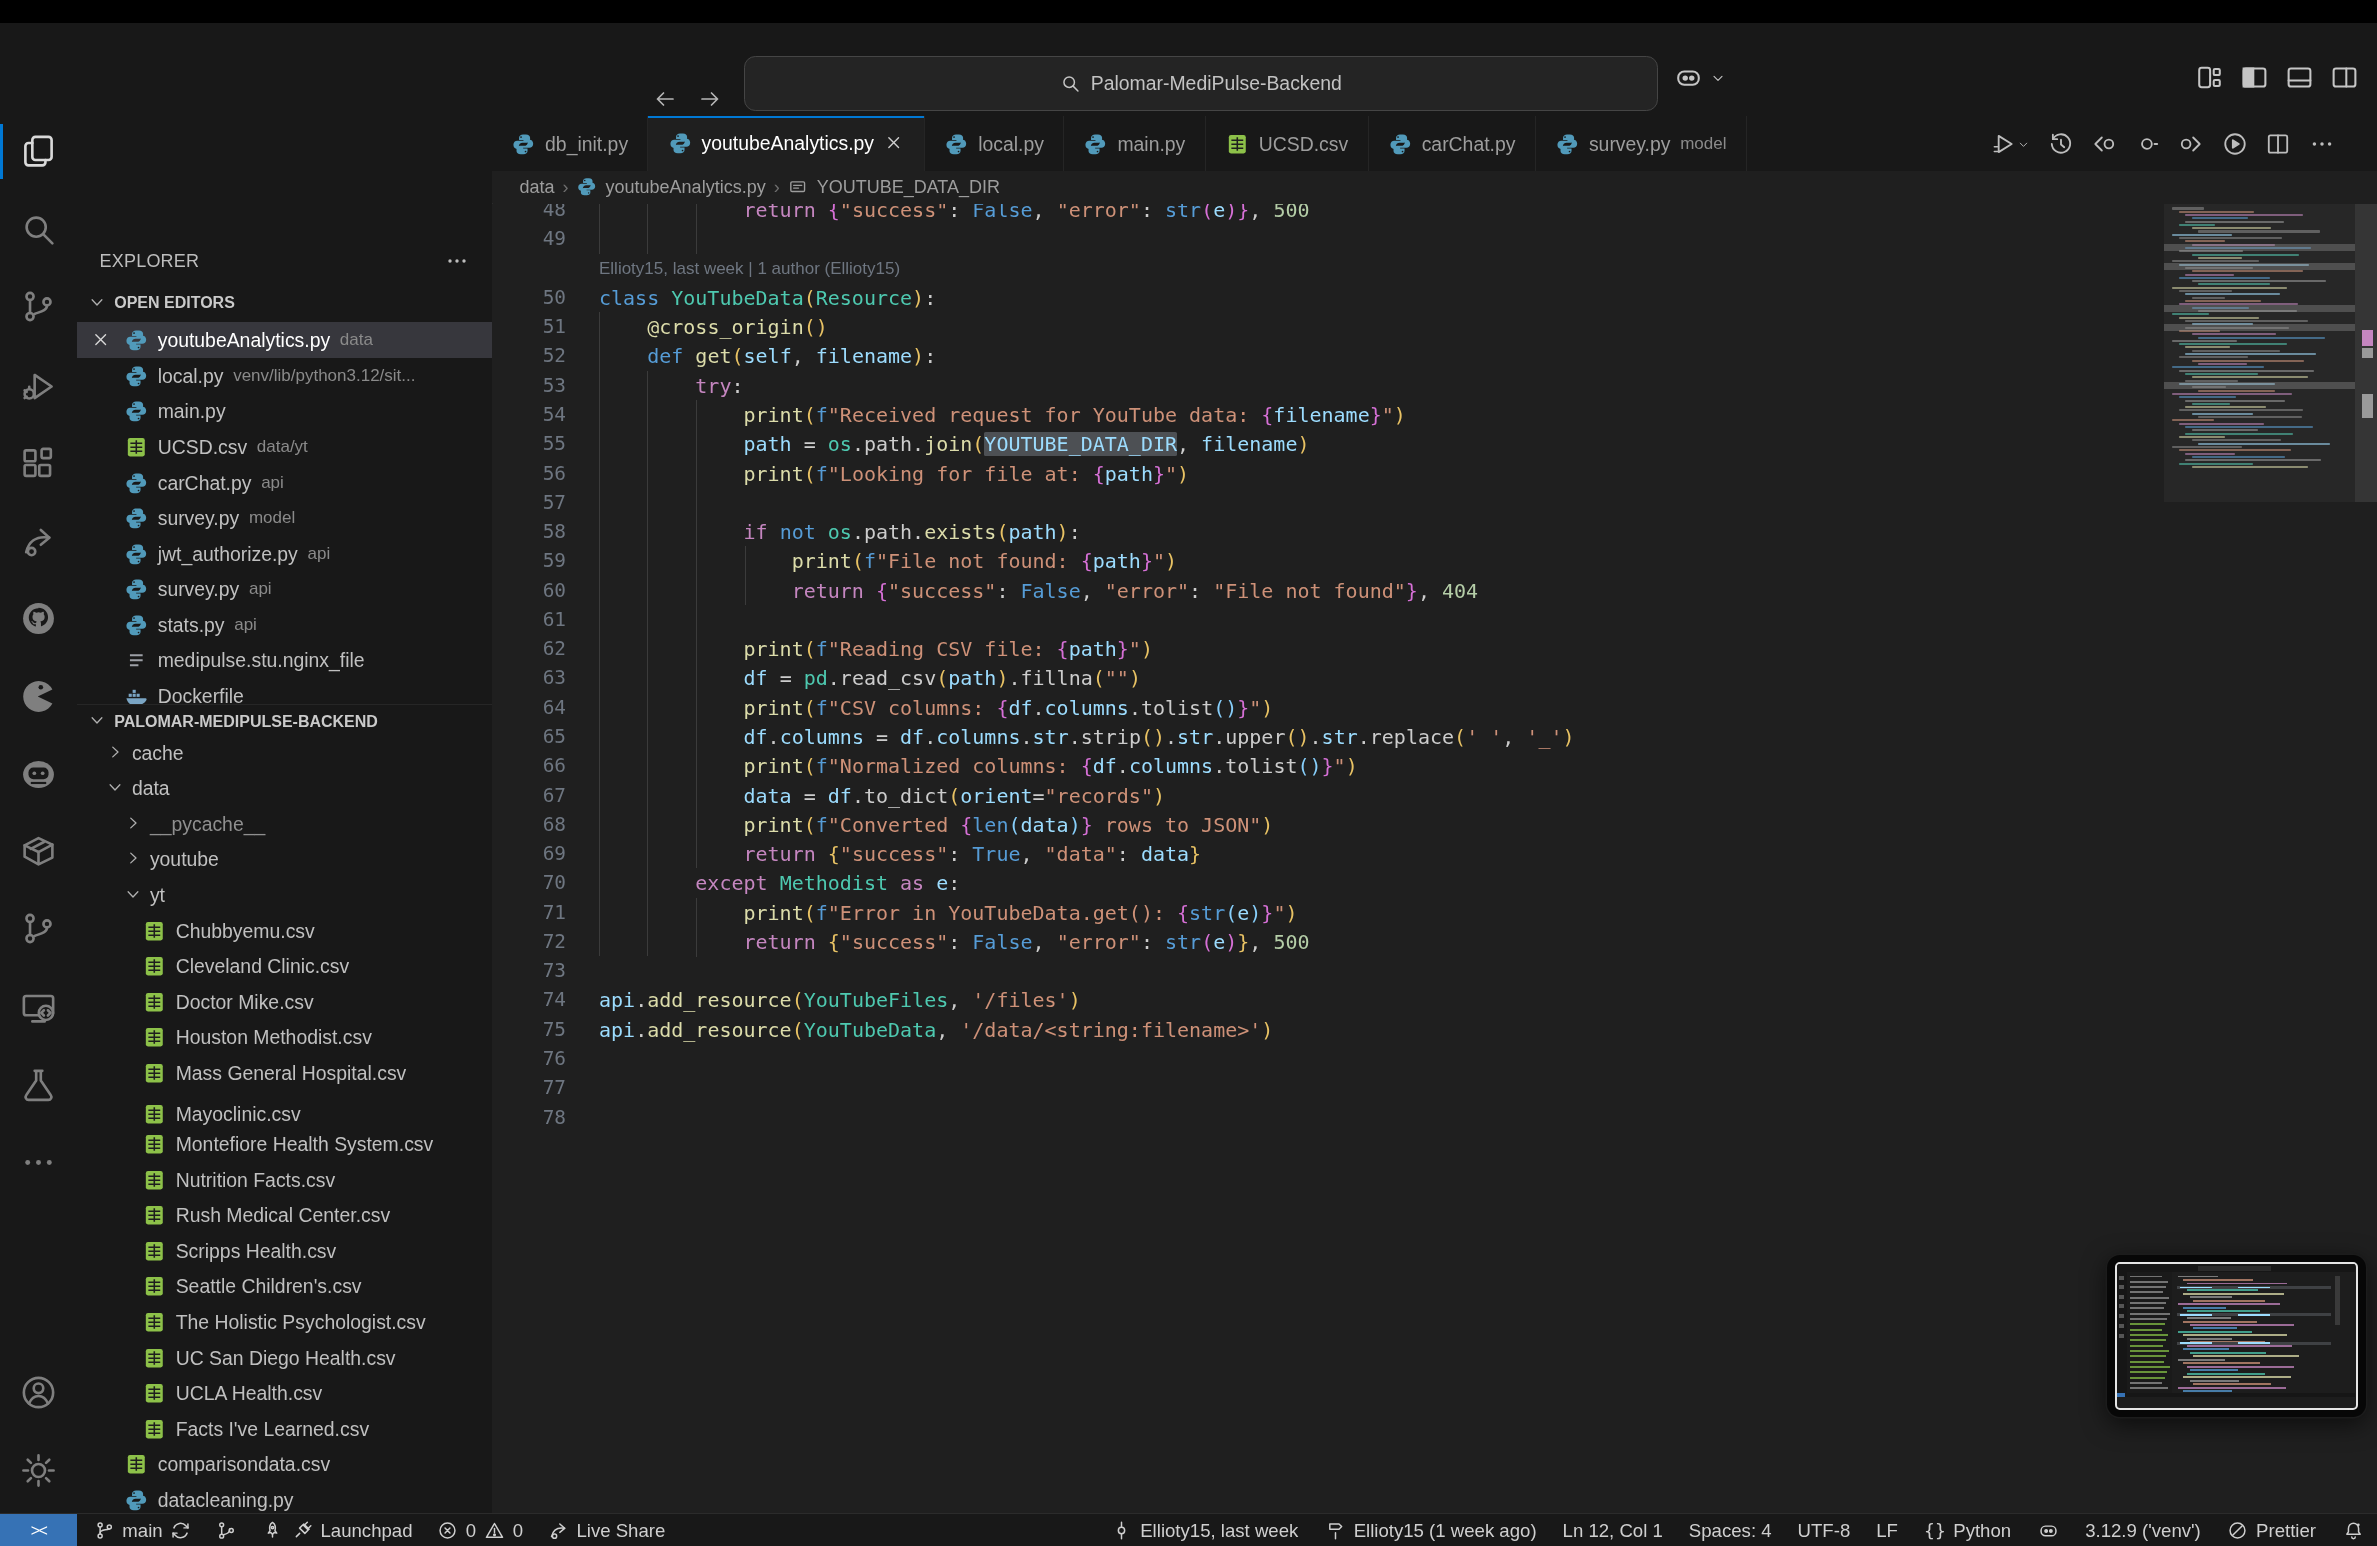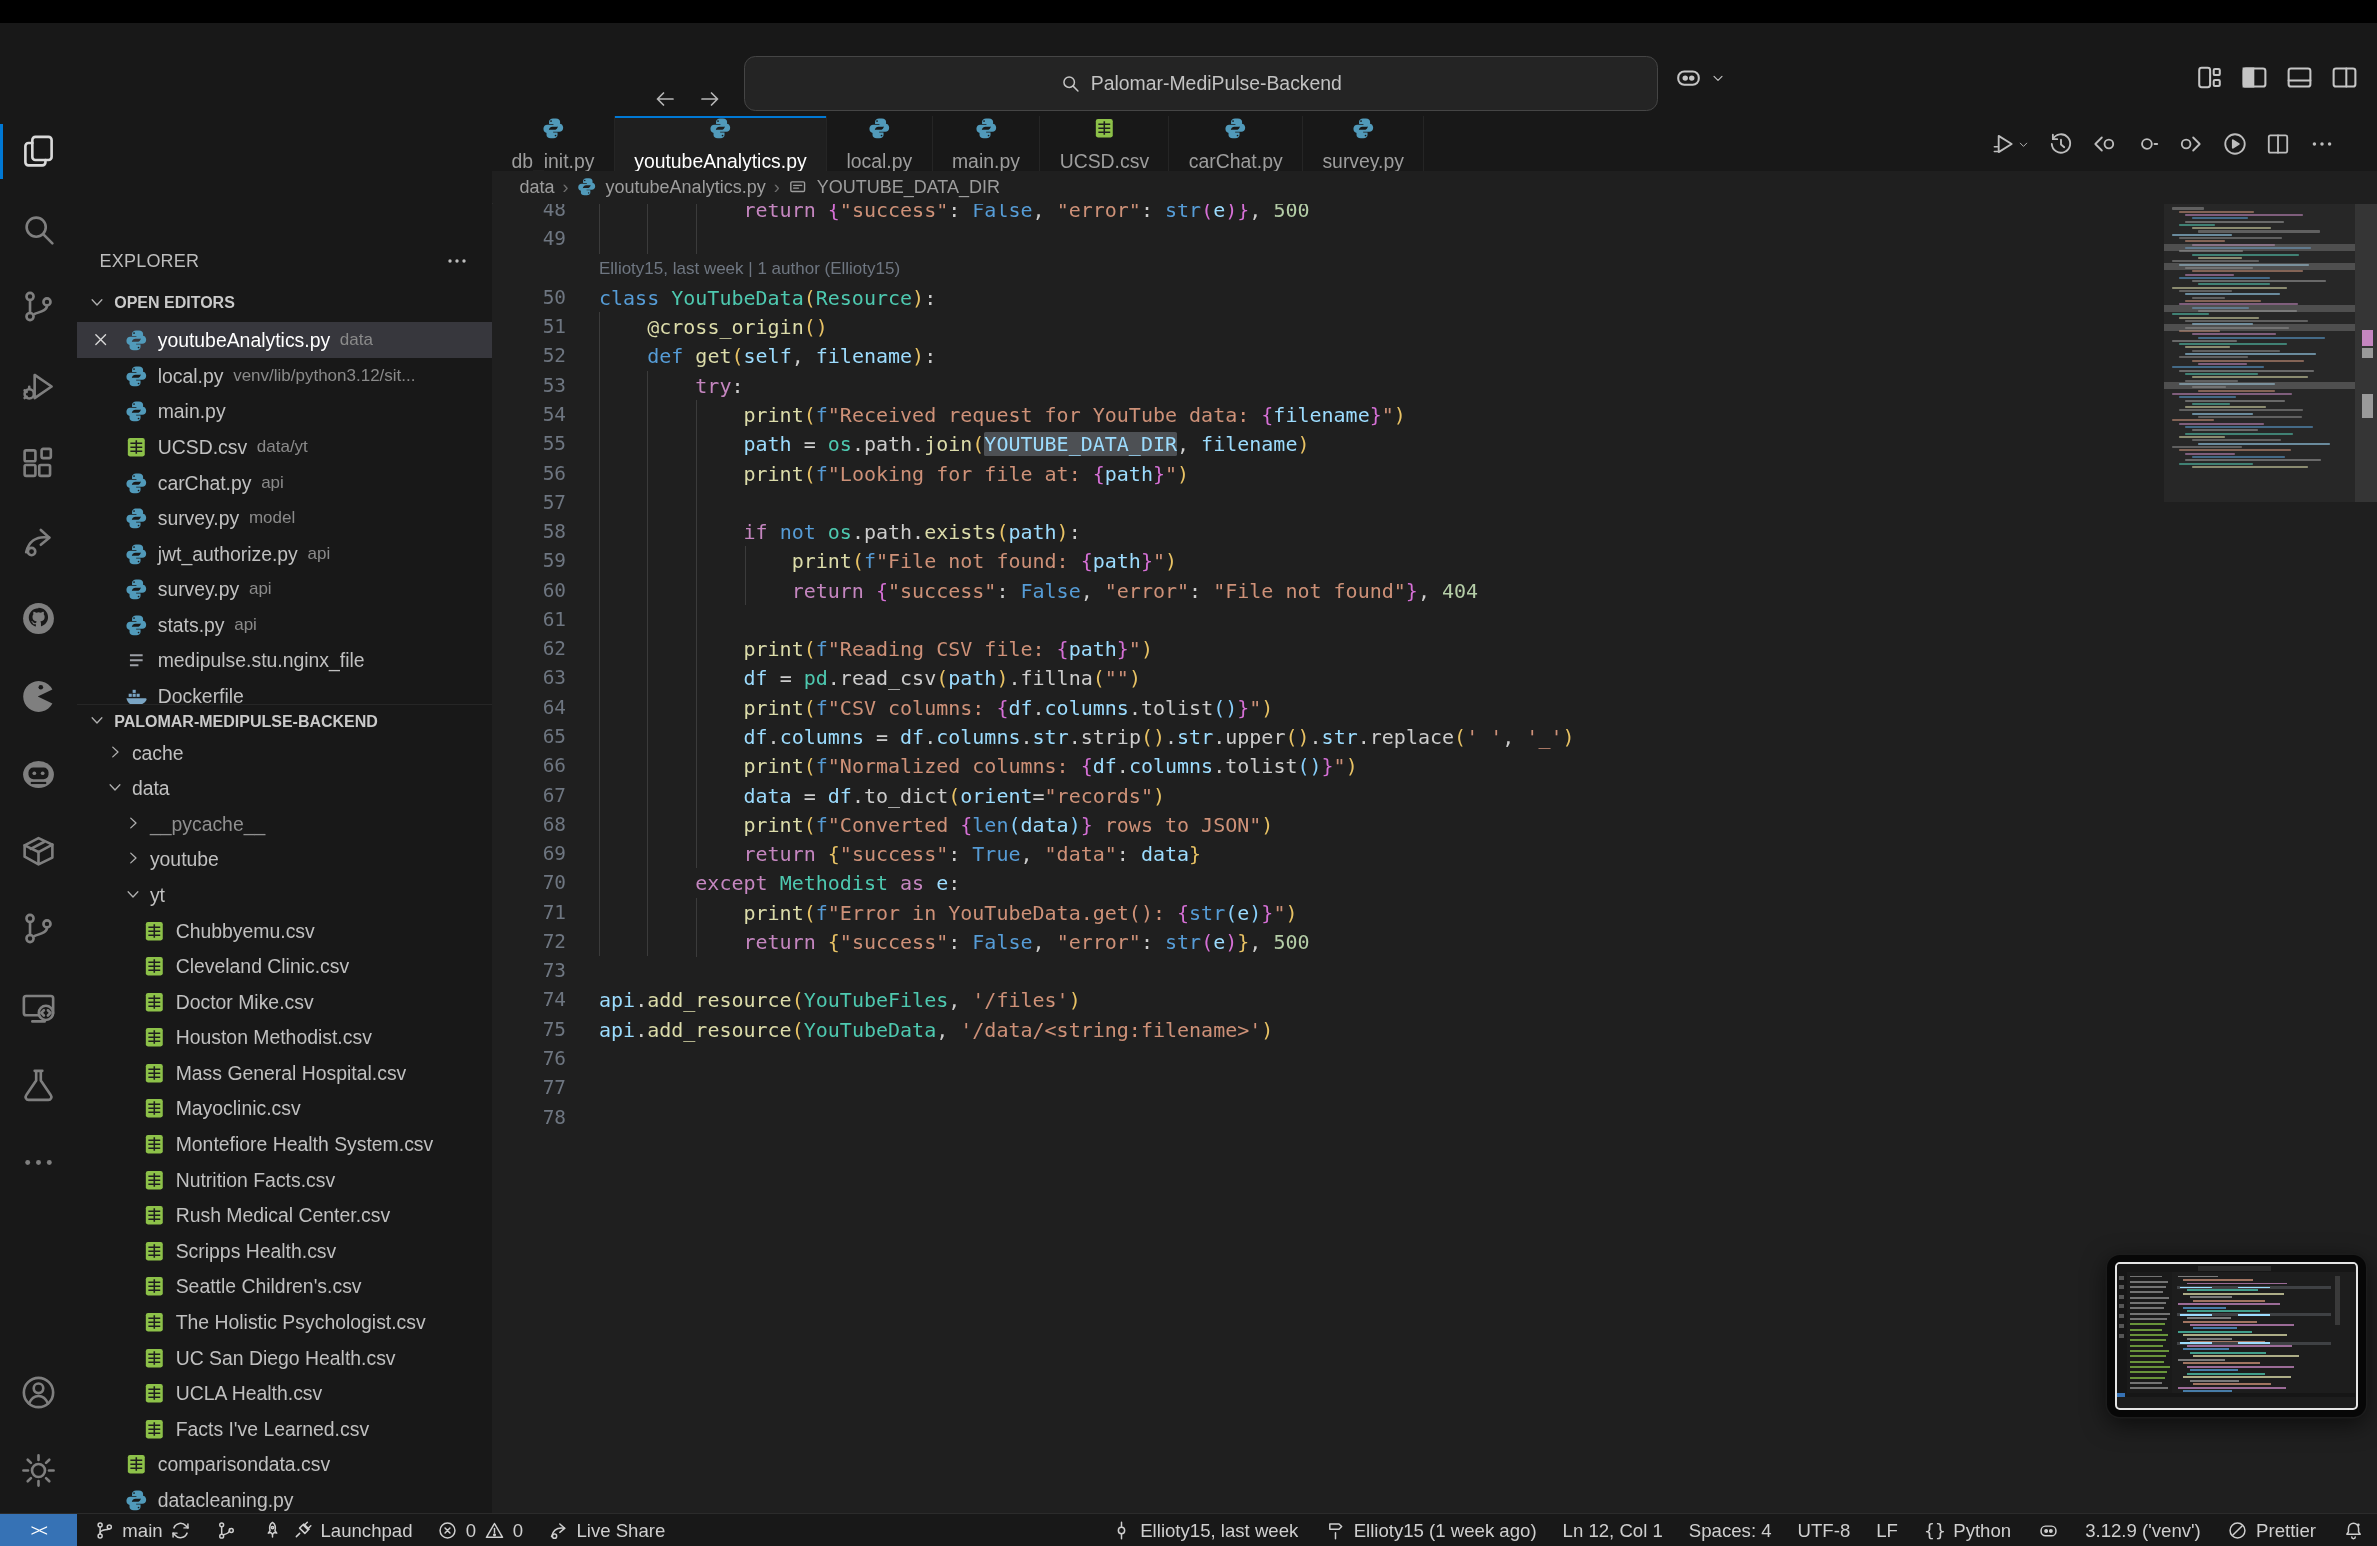--- a/index.html
+++ b/index.html
@@ -31,21 +31,21 @@
   .oe-row,.tree-row{position:absolute;left:0;width:415px;height:36px;display:flex;align-items:center;
           font-size:19.4px;color:#c0c0c0;white-space:nowrap;overflow:hidden;}
   .oe-row.active{background:#37373d;color:#ffffff;}
   .row-detail{color:#8a8a8a;font-size:17px;margin-left:9.7px;overflow:hidden;text-overflow:ellipsis;}
   .fic{width:24px;height:24px;flex:0 0 auto;margin-right:9.7px;display:flex;align-items:center;justify-content:center;}
   .tree-chev{width:21px;height:21px;color:#b0b0b0;flex:0 0 auto;margin-right:4.9px;}
   .dim{color:#8f8f8f;}
   
   #tabbar{left:492px;top:116px;width:1886px;height:56px;background:#181818;border-bottom:0.8px solid #2b2b2b;display:flex;}
   .tab{position:relative;height:56px;display:flex;align-items:center;gap:9.7px;padding:0 19.4px;box-sizing:border-box;
-       border-right:0.8px solid #252525;color:#9d9d9d;font-size:19.4px;background:#181818;white-space:nowrap;flex-direction:column;}
+       border-right:0.8px solid #252525;color:#9d9d9d;font-size:19.4px;background:#181818;white-space:nowrap;}
   .tab.active{background:#1f1f1f;color:#fff;border-bottom:0.8px solid #1f1f1f;}
   .tab.active::before{content:"";position:absolute;left:0;top:0;right:0;height:2.4px;background:#0078d4;}
   .tab .detail{color:#8a8a8a;font-size:17px;}
   .tab .closex{width:21px;height:21px;color:#cfcfcf;}
   #editor-actions{position:absolute;left:1989px;top:116px;width:388px;height:56px;display:flex;align-items:center;gap:16px;color:#bdbdbd;}
   .ea-ic{width:27.5px;height:27.5px;display:flex;align-items:center;justify-content:center;}
   
   #breadcrumb{left:492px;top:171px;width:1886px;height:32px;background:#1f1f1f;display:flex;align-items:center;
               gap:8px;padding-left:27.5px;box-sizing:border-box;font-size:18px;color:#9d9d9d;}
   .bc-sep{color:#6f6f6f;font-size:18px;}
@@ -538,21 +538,21 @@
           <span class="fic">
             <svg width="22.6" height="22.6" viewBox="0 0 16 16">
               <rect x="2" y="1.5" width="12" height="13" rx="1.5" fill="#8dc149"></rect>
               <g stroke="#1e1e1e" stroke-width="1.1">
                 <path d="M3.8 5.2h8.4M3.8 8h8.4M3.8 10.8h8.4M8 3v9.5"></path>
               </g>
             </svg>
           </span>
           <span class="">Mass General Hospital.csv</span>
         </div>
-        <div class="tree-row" style="top: 974px;">
+        <div class="tree-row" style="top: 974px; align-items: flex-end;">
           <span style="width:65px;flex:0 0 auto"></span>
           <span class="fic">
             <svg width="22.6" height="22.6" viewBox="0 0 16 16">
               <rect x="2" y="1.5" width="12" height="13" rx="1.5" fill="#8dc149"></rect>
               <g stroke="#1e1e1e" stroke-width="1.1">
                 <path d="M3.8 5.2h8.4M3.8 8h8.4M3.8 10.8h8.4M8 3v9.5"></path>
               </g>
             </svg>
           </span>
           <span class="">Mayoclinic.csv</span>

